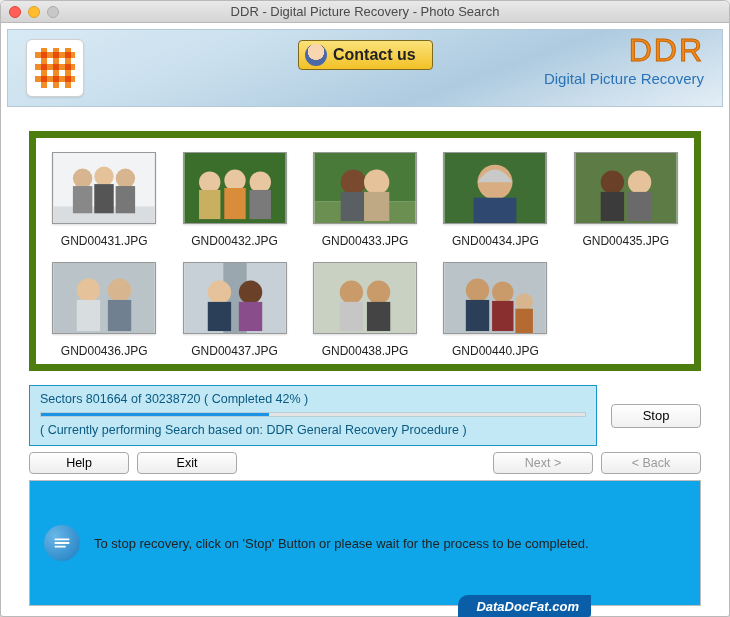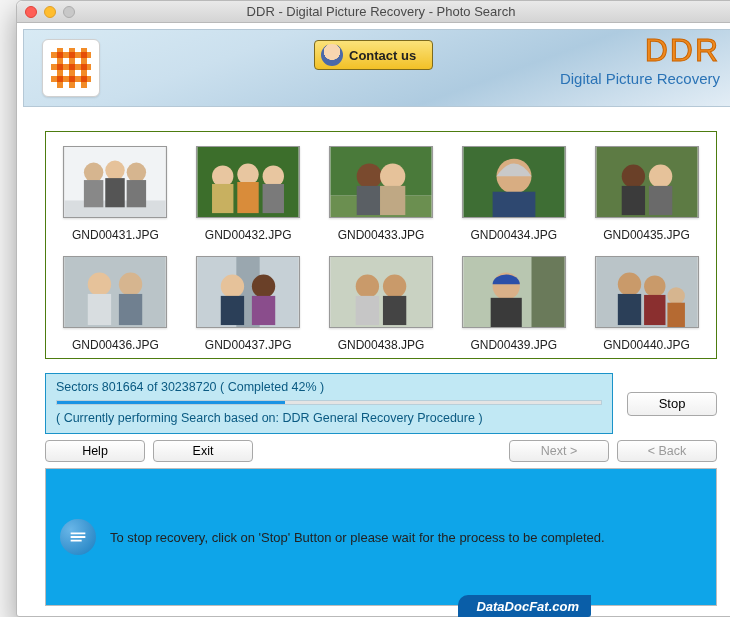--- a/index.html
+++ b/index.html
@@ -68,21 +68,21 @@
 }
 .contact-btn {
   position: absolute;
   left: 290px; top: 10px;
   height: 30px;
   padding: 0 16px 0 6px;
   background: linear-gradient(#fbe27a,#f2c127);
   border: 1px solid #7d6a1e;
   border-radius: 4px;
   display: flex; align-items: center; gap: 6px;
-  font-size: 13px; font-weight: 600; color: #222;
+  font-size: 16px; font-weight: 600; color: #222;
   cursor: pointer;
 }
 .contact-btn .avatar {
   width: 22px; height: 22px; border-radius: 50%;
   background: radial-gradient(circle at 50% 35%, #f8d6b0 45%, #4b69a9 46%);
 }
 .brand {
   position: absolute; right: 18px; top: 4px; text-align: right;
 }
 .brand-ddr {
@@ -91,21 +91,21 @@
   color: #ef8a1f;
   -webkit-text-stroke: 1px #c96300;
   line-height: 1;
 }
 .brand-sub {
   color: #2a73b6; font-size: 15px; margin-top: 4px; font-weight: 400;
 }
 
 .gallery {
   margin: 18px 28px 8px 28px;
-  border: 1px solid #4d7c0f;
+  border: 7px solid #4d7c0f;
   padding: 14px 12px 6px 12px;
   display: grid;
   grid-template-columns: repeat(5, 1fr);
   column-gap: 18px;
   row-gap: 14px;
 }
 .thumb-wrap { text-align: center; }
 .thumb {
   width: 104px; height: 72px;
   margin: 0 auto;
@@ -200,21 +200,21 @@
   right: 0; bottom: 0;
   background: #0a5ea8;
   color: #fff;
   font-size: 13px;
   font-style: italic;
   font-weight: 600;
   padding: 4px 12px 3px 18px;
   border-radius: 10px 0 3px 0;
   text-align: right;
 }
-.outer { position: relative; width: 591px; height: 617px; padding-left: 16px; }
+.outer { position: relative; width: 591px; height: 617px; }
 </style>
 </head>
 <body>
 
 <div class="outer">
 <div class="window">
 
   <div class="titlebar">
     <div class="tl-buttons">
       <div class="tl-btn tl-close"></div>
@@ -343,32 +343,20 @@
               <rect width="104" height="72" fill="#c9d2c2"></rect>
               <circle cx="38" cy="30" r="12" fill="#c99a6a"></circle>
               <rect x="26" y="40" width="24" height="30" fill="#c6c6c6"></rect>
               <circle cx="66" cy="30" r="12" fill="#c99a6a"></circle>
               <rect x="54" y="40" width="24" height="30" fill="#444"></rect>
             </svg>
       </div>
       <div class="fname">GND00438.JPG</div>
     </div>
 
-    <div class="thumb-wrap">
-      <div class="thumb">
-        <svg viewBox="0 0 104 72">
-              <rect width="104" height="72" fill="#b8c6b0"></rect>
-              <rect x="70" y="0" width="34" height="72" fill="#6a7a5a"></rect>
-              <circle cx="44" cy="30" r="14" fill="#d9b088"></circle>
-              <path d="M30 28 a14 10 0 0 1 28 0" fill="#2b4fa8"></path>
-              <rect x="28" y="42" width="32" height="30" fill="#3a3a3a"></rect>
-            </svg>
-      </div>
-      <div class="fname">GND00439.JPG</div>
-    </div>
 
     <div class="thumb-wrap">
       <div class="thumb">
         <svg viewBox="0 0 104 72">
               <rect width="104" height="72" fill="#bac4c8"></rect>
               <circle cx="34" cy="28" r="12" fill="#c99a6a"></circle>
               <rect x="22" y="38" width="24" height="32" fill="#2b3f58"></rect>
               <circle cx="60" cy="30" r="11" fill="#c99a6a"></circle>
               <rect x="49" y="39" width="22" height="31" fill="#8a2f2f"></rect>
               <circle cx="82" cy="40" r="9" fill="#d6b58f"></circle>

